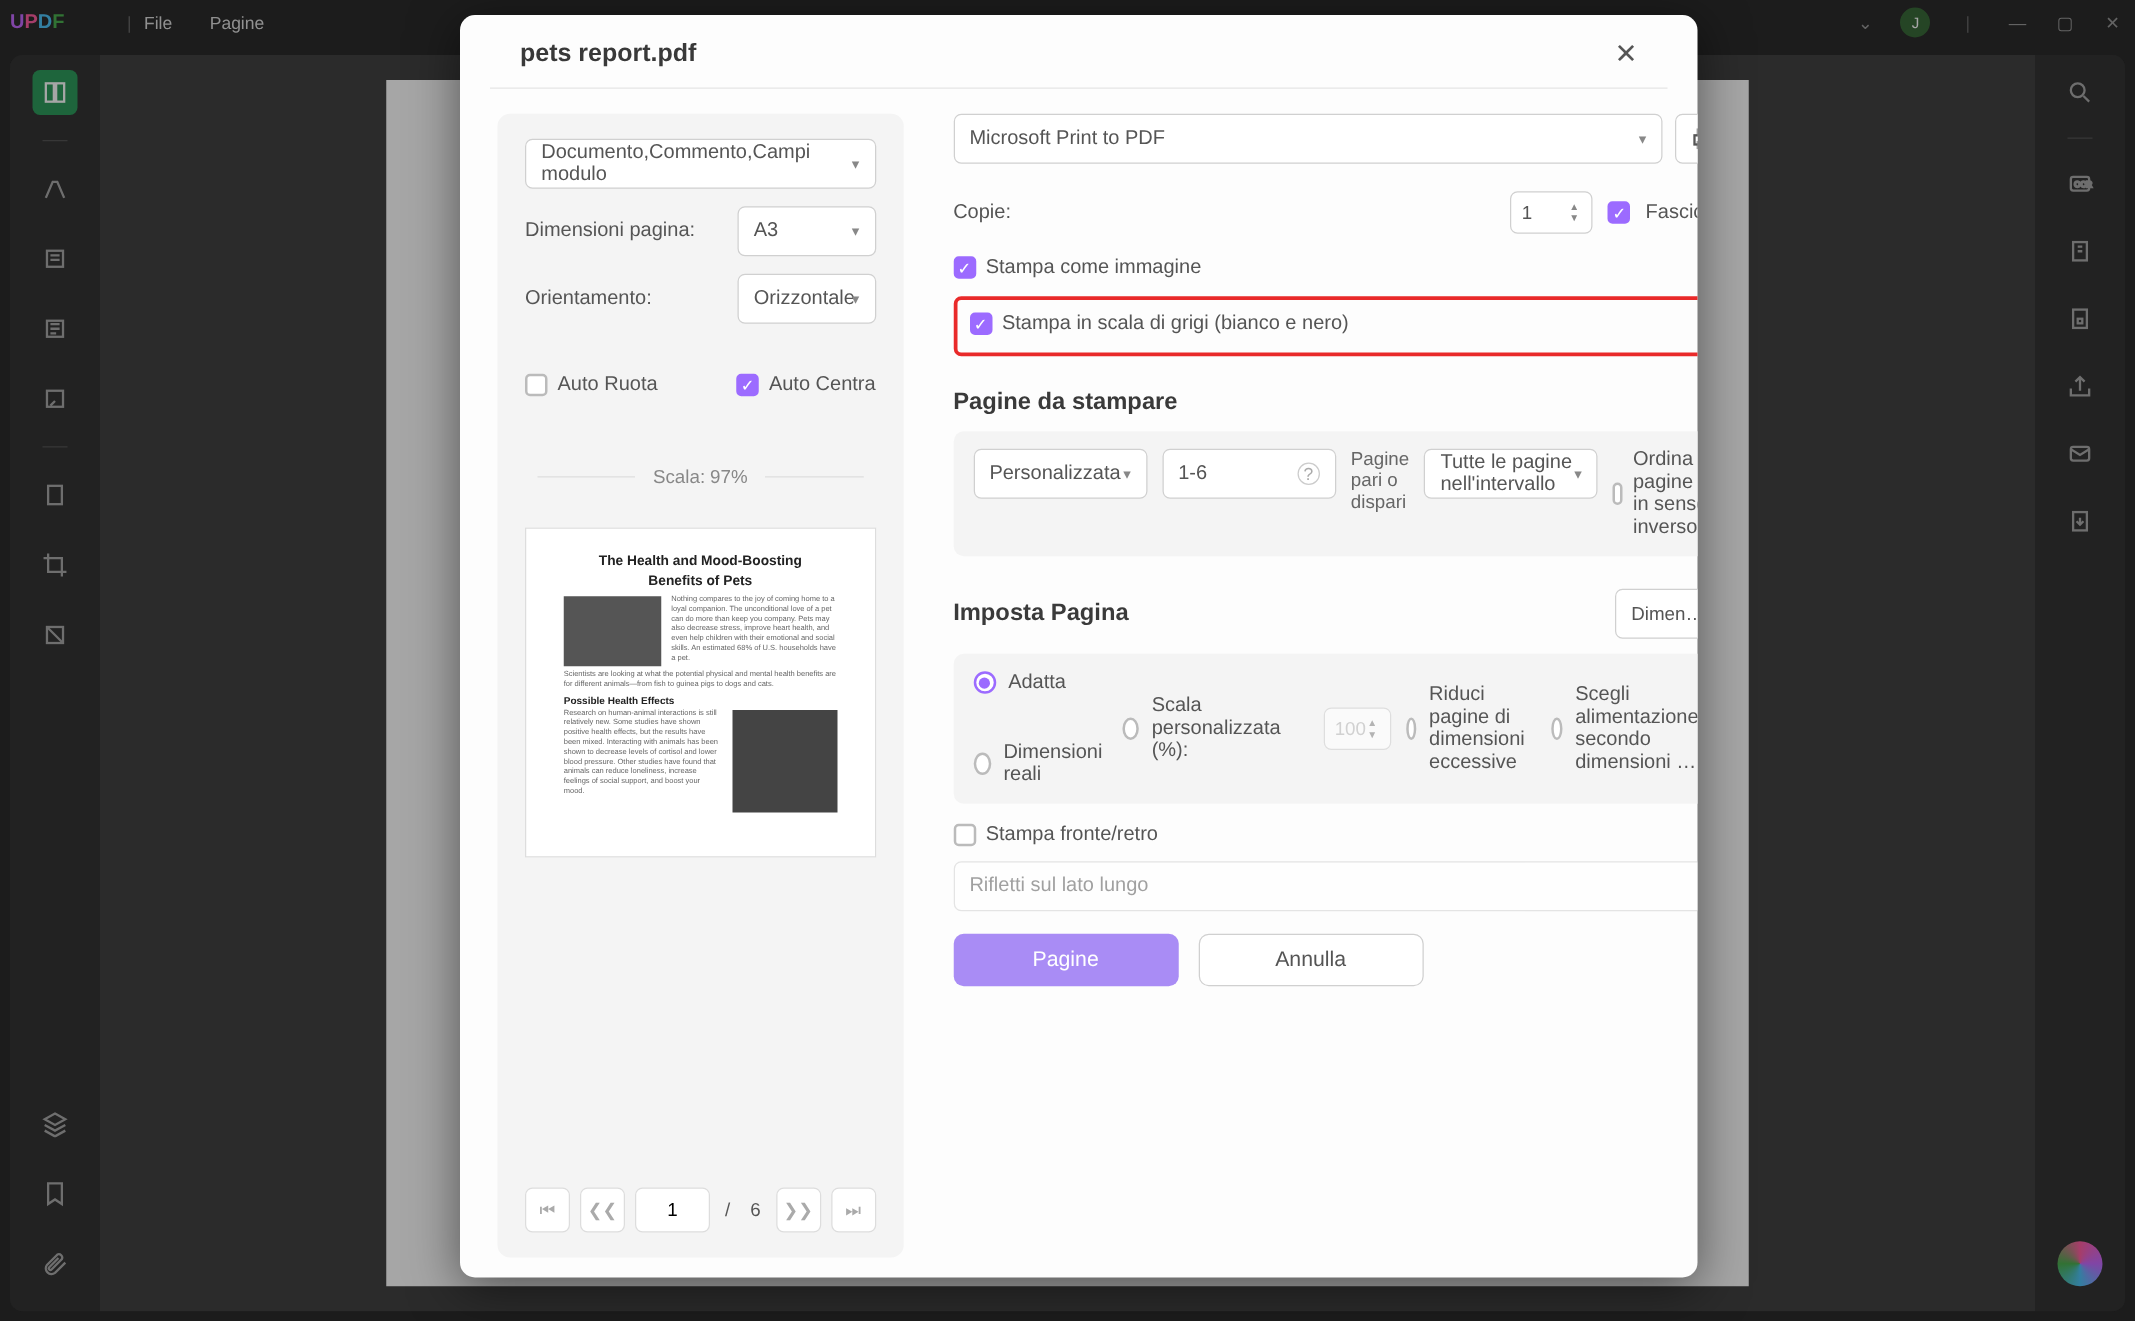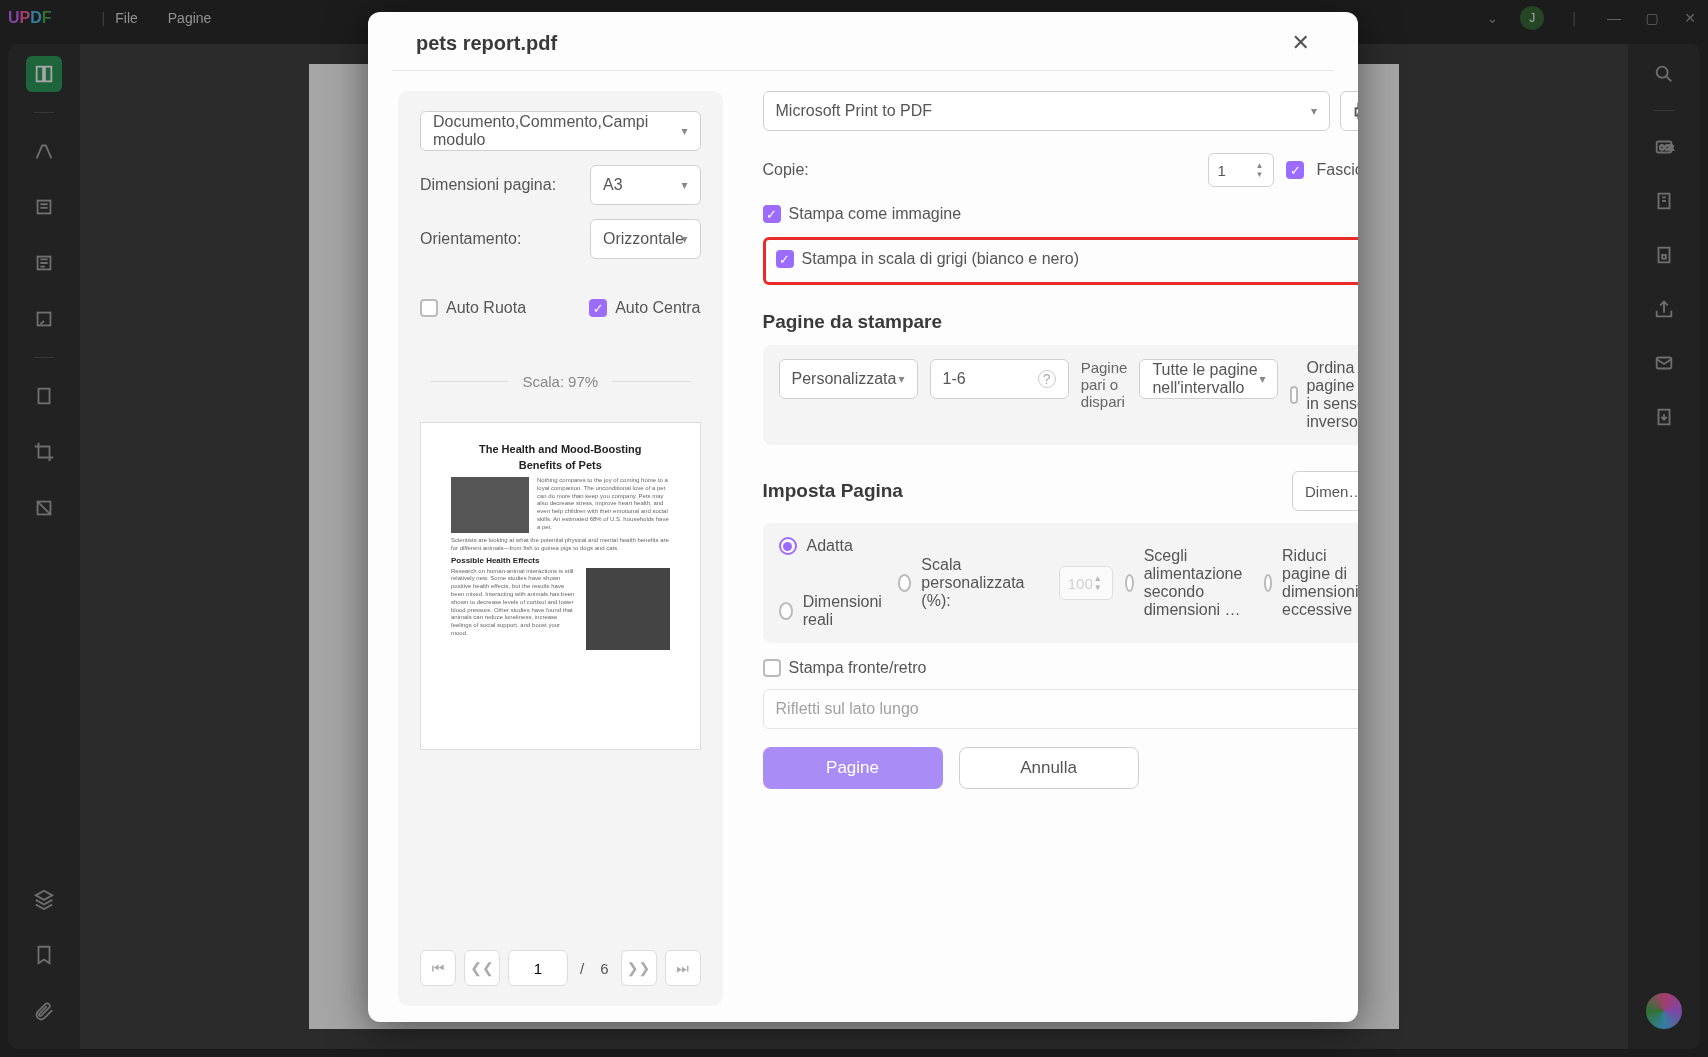--- a/index.html
+++ b/index.html
@@ -51,21 +51,21 @@
 .form-row .select { flex: 1; }
 
 .check-row { display: flex; align-items: center; gap: 8px; margin-top: 20px; font-size: 16px; color: #555; }
 .cb { width: 18px; height: 18px; border: 2px solid #bbb; border-radius: 4px; display: inline-flex; align-items: center; justify-content: center; background: #fff; cursor: pointer; }
 .cb.checked { background: #9c6bff; border-color: #9c6bff; color: #fff; font-size: 13px; }
 .two-checks { display: flex; justify-content: space-between; margin-top: 20px; }
 
 .scale-row { display: flex; align-items: center; justify-content: center; margin-top: 56px; color: #888; font-size: 15px; gap: 4px; }
 .scale-row::before, .scale-row::after { content: ""; flex: 1; height: 1px; background: #ddd; margin: 0 10px; }
 
-.preview { margin-top: 32px; width: 100%; height: 328px; background: #fff; border: 1px solid #ddd; display: flex; align-items: center; justify-content: center; padding: 10px; }
+.preview { margin-top: 32px; width: 100%; height: 264px; background: #fff; border: 1px solid #ddd; display: flex; align-items: center; justify-content: center; padding: 10px; }
 .preview-page { width: 100%; height: 100%; background: #fff; padding: 10px 20px; font-size: 8px; color: #555; overflow: hidden; }
 .preview-page h4 { text-align: center; font-size: 11px; font-weight: bold; color: #222; margin-bottom: 4px; }
 .preview-page .sub { text-align: center; font-size: 11px; font-weight: bold; color: #222; margin-bottom: 6px; }
 .pv-row { display: flex; gap: 8px; margin-bottom: 4px; }
 .pv-img { width: 78px; height: 56px; background: #555; }
 .pv-img2 { width: 84px; height: 82px; background: #444; }
 .pv-txt { flex: 1; font-size: 6px; line-height: 1.3; color: #666; }
 .pv-h5 { font-size: 8px; font-weight: bold; color: #222; margin: 3px 0; }
 
 .pager { margin-top: auto; display: flex; align-items: center; justify-content: center; gap: 8px; padding-top: 90px; }
@@ -406,25 +406,25 @@
           <div style="margin-left:auto" class="spinner">
             <span>100</span>
             <div class="spinner-arrows">
                 <span>▲</span>
                 <span>▼</span>
               </div>
           </div>
         </div>
         <div class="radio-row">
           <span class="radio"></span>
-          <span>Scegli alimentazione secondo dimensioni …</span>
+          <span>Riduci pagine di dimensioni eccessive</span>
         </div>
         <div class="radio-row">
           <span class="radio"></span>
-          <span>Riduci pagine di dimensioni eccessive</span>
+          <span>Scegli alimentazione secondo dimensioni …</span>
         </div>
       </div>
 
       <div class="check-row" style="margin-top:4px">
         <span class="cb"></span>
         <span>Stampa fronte/retro</span>
       </div>
       <div class="select disabled">
           <span>Rifletti sul lato lungo</span>
         </div>

